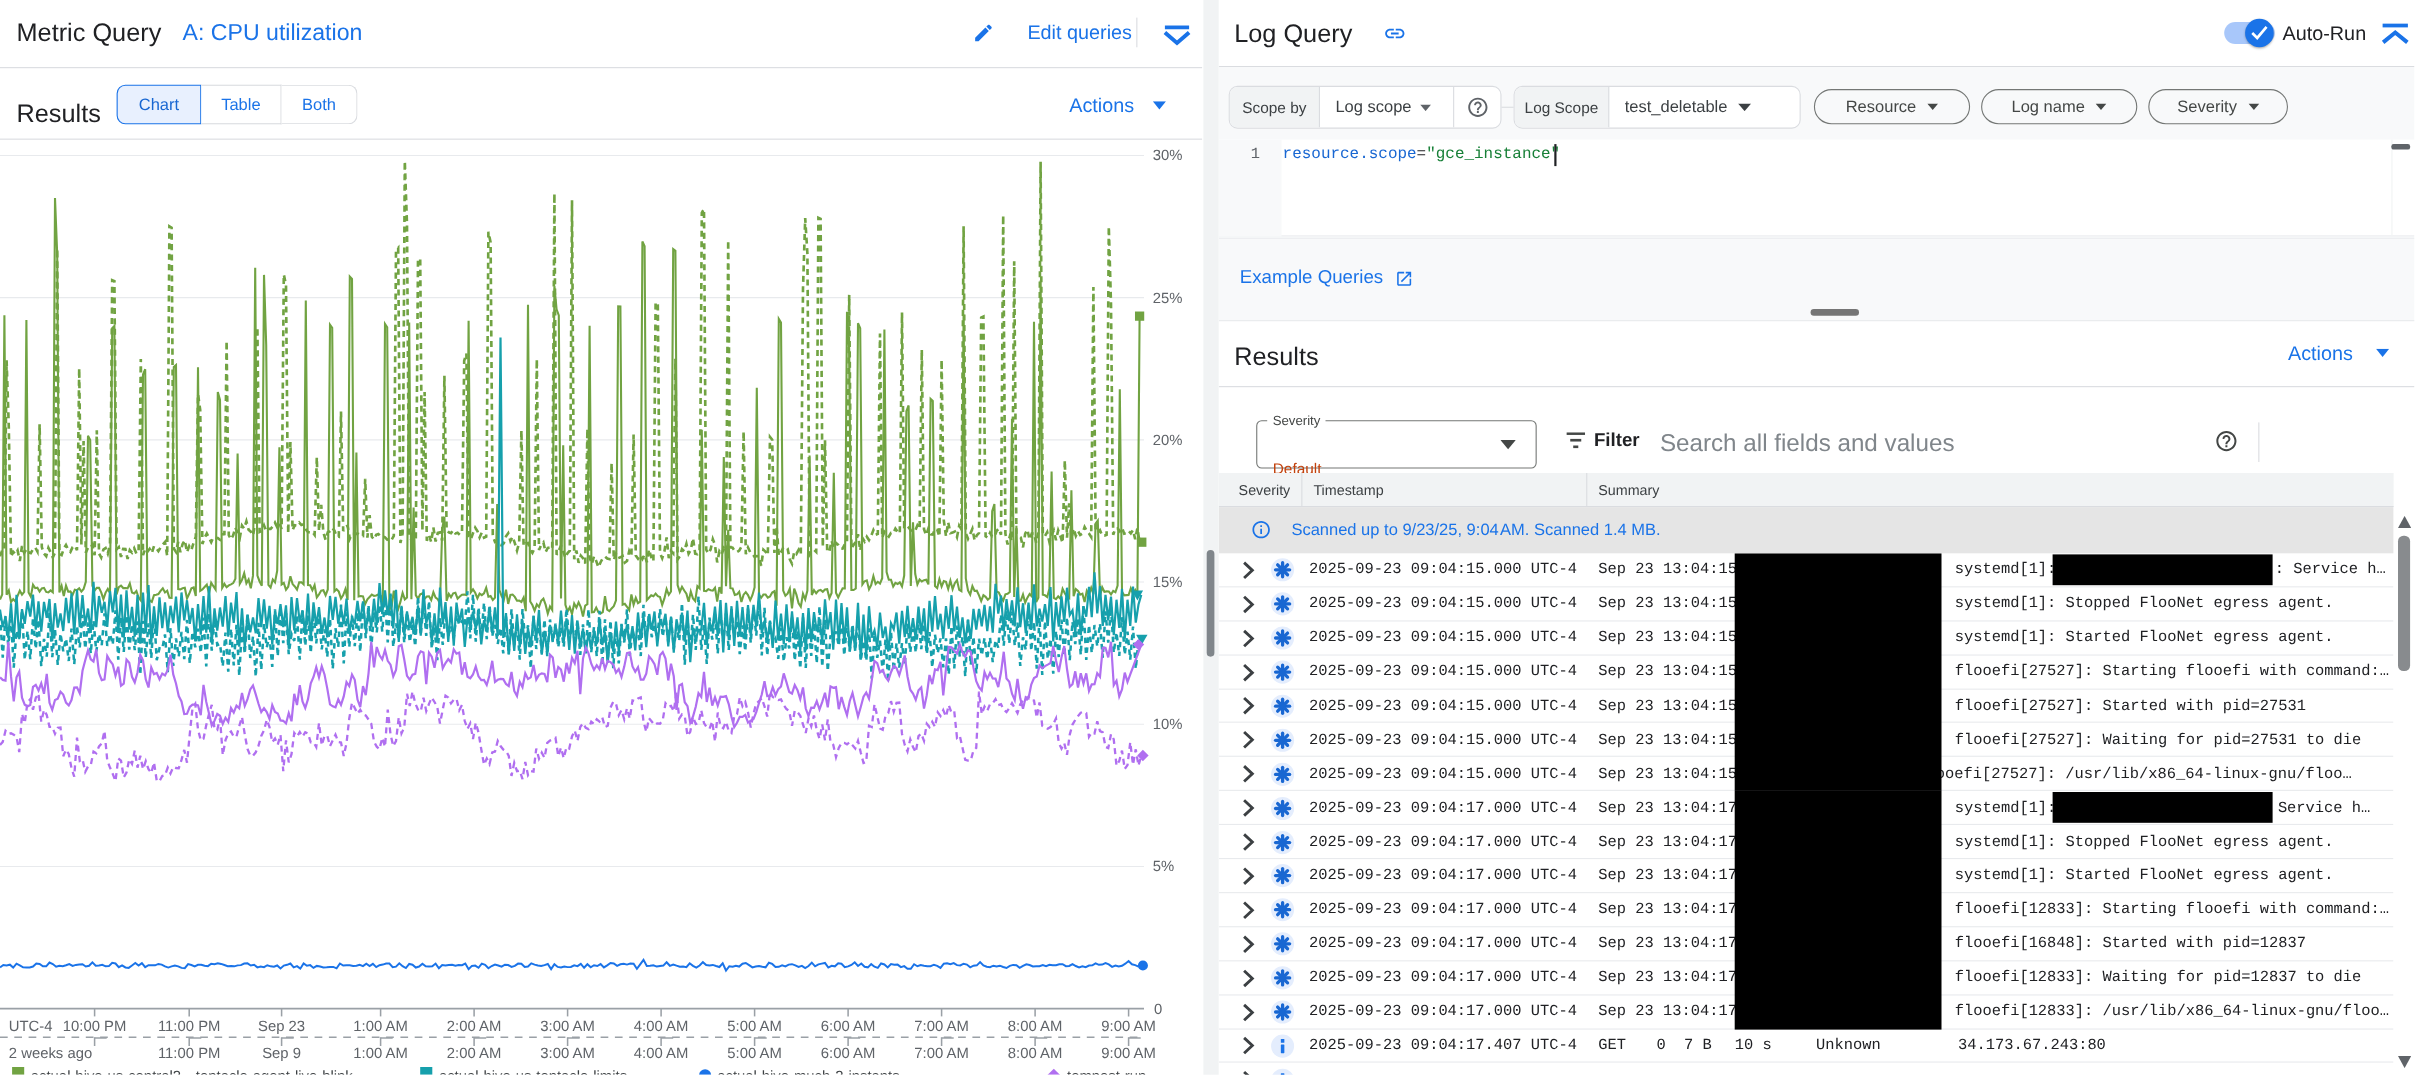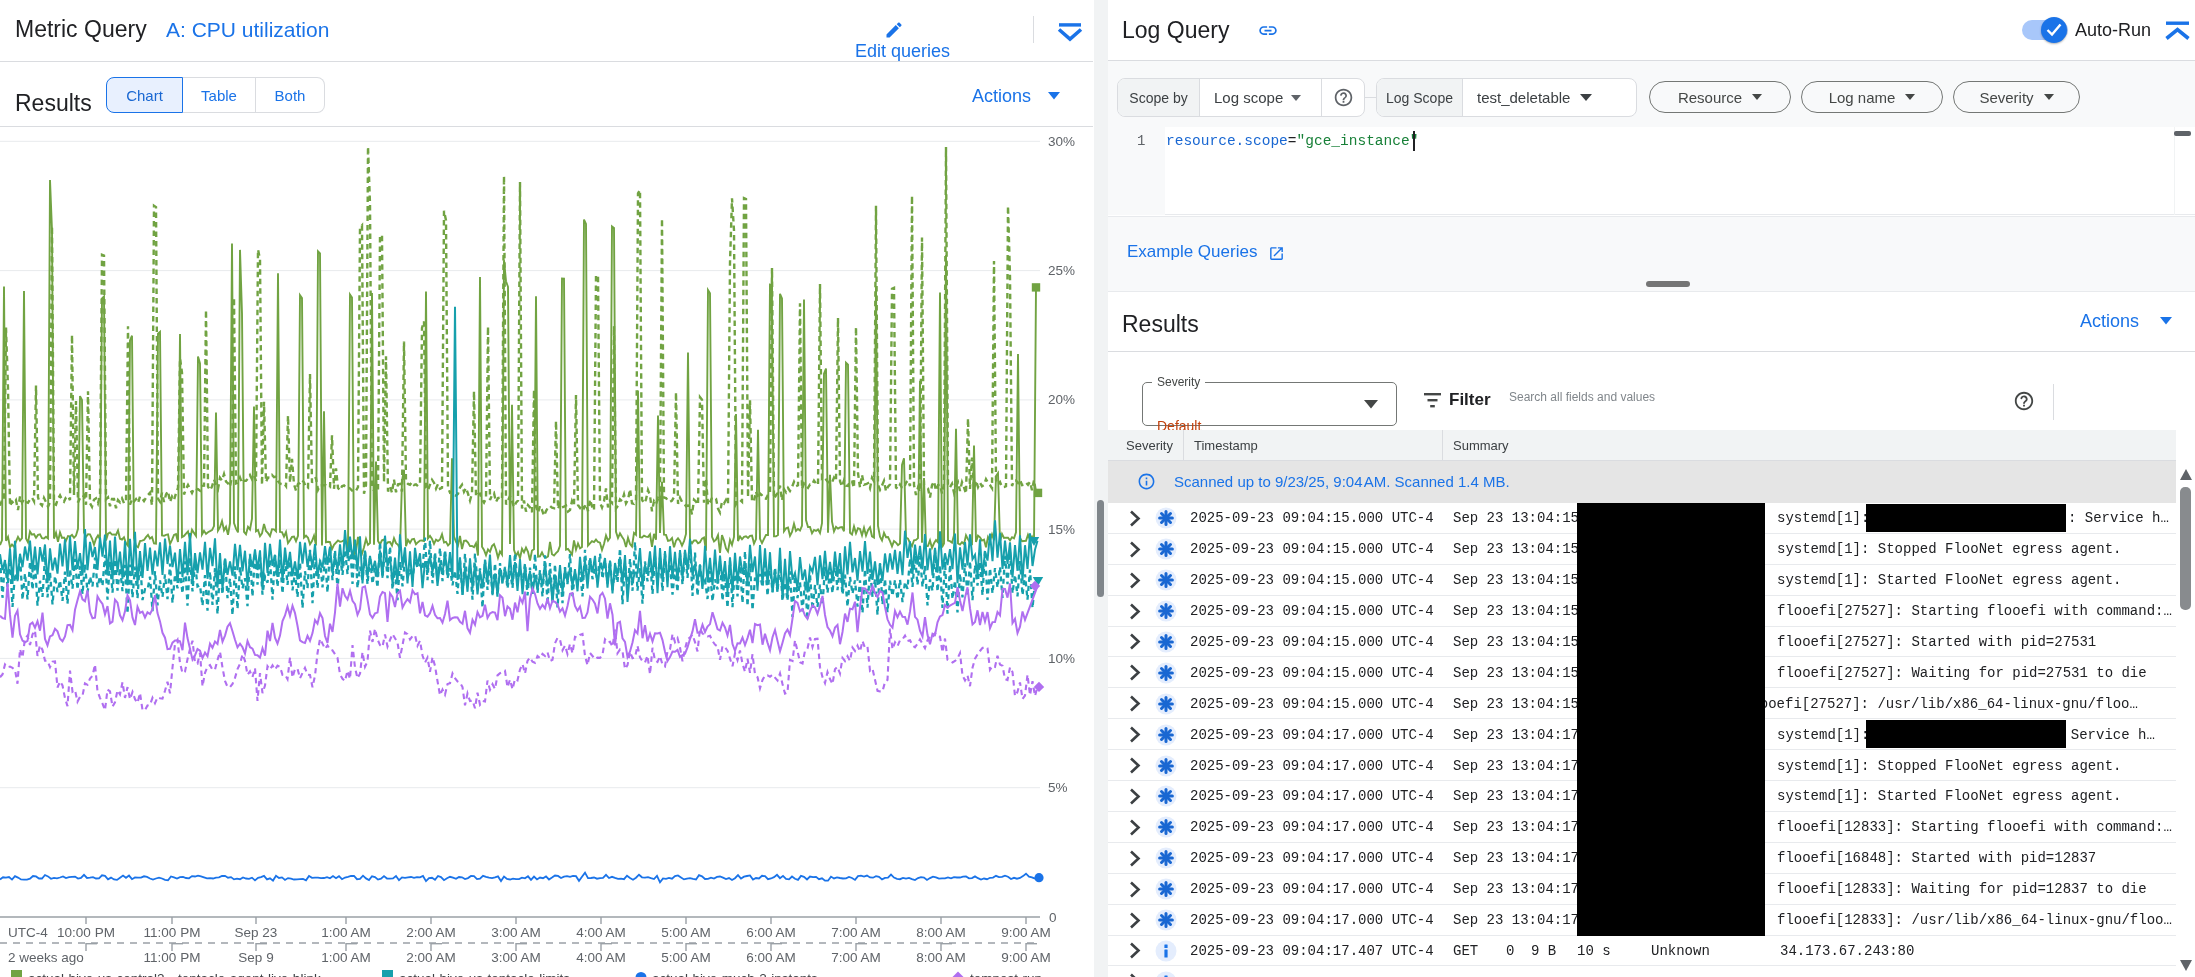--- a/index.html
+++ b/index.html
@@ -18,21 +18,21 @@
 </head>
 <body>
 
 <div id="left">
 
   <div class="abs hdr-title" style="left:15px; top:16px;">Metric Query</div>
   <div class="abs blue" style="left:166px; top:18px; font-size:21px;">A: CPU utilization</div>
   <svg class="abs" style="left:884px; top:20px;" width="20" height="20" viewBox="0 0 20 20">
     <path d="M2.5 14.4 V17.5 H5.6 L14.9 8.2 L11.8 5.1 Z M17.3 5.8 c0.4-0.4 0.4-1 0-1.4 L15.6 2.7 c-0.4-0.4-1-0.4-1.4 0 L12.7 4.2 l3.1 3.1 Z" fill="#1a73e8"></path>
   </svg>
-  <div class="abs blue" style="left:855px; top:19px; font-size:18px; font-weight:500;margin-top:22px;">Edit queries</div>
+  <div class="abs blue" style="left:934px; top:19px; font-size:18px; font-weight:500;">Edit queries</div>
   <div class="abs" style="left:1033px; top:16px; width:1px; height:27px; background:#dadce0;"></div>
   <svg class="abs" style="left:1057px; top:22px;" width="26" height="21" viewBox="0 0 26 21">
     <rect x="2" y="1.2" width="22" height="3.4" fill="#1a73e8"></rect>
     <path d="M2 7.5 L13 17 L24 7.5" fill="none" stroke="#1a73e8" stroke-width="3.6"></path>
   </svg>
 
   <div class="abs" style="left:0; top:61px; width:1093px; height:1px; background:#dadce0;"></div>
 
   <div class="abs hdr-title" style="left:15px; top:90px;">Results</div>
   <div class="abs" style="left:106px; top:77px; height:36px; display:flex; font-size:15px; font-weight:500;">
@@ -246,21 +246,21 @@
   <svg class="abs" style="left:256px; top:400px;" width="14" height="9" viewBox="0 0 14 9">
       <path d="M0 0 H14 L7 8.5 Z" fill="#444746"></path>
     </svg>
 
   <svg class="abs" style="left:316px; top:393px;" width="17" height="15" viewBox="0 0 17 15">
     <rect x="0" y="0" width="17" height="2.4" fill="#444746"></rect>
       <rect x="3.5" y="6" width="10" height="2.4" fill="#444746"></rect>
       <rect x="6.2" y="12" width="4.6" height="2.4" fill="#444746"></rect>
   </svg>
   <div class="abs" style="left:341px; top:390px; font-size:17px; font-weight:600; color:#202124;">Filter</div>
-  <div class="abs" style="left:401px; top:390px; font-size:12px; color:#80868b;">Search all fields and values</div>
+  <div class="abs" style="left:401px; top:390px; font-size:22px; color:#80868b;">Search all fields and values</div>
   <svg class="abs" style="left:905px; top:390px;" width="22" height="22" viewBox="0 0 24 24">
       <path d="M12 2C6.48 2 2 6.48 2 12s4.48 10 10 10 10-4.48 10-10S17.52 2 12 2zm0 18c-4.41 0-8-3.59-8-8s3.59-8 8-8 8 3.59 8 8-3.59 8-8 8zm-1-4h2v2h-2zm1.61-9.96c-2.06-.3-3.88.97-4.43 2.79-.18.58.26 1.17.87 1.17h.2c.41 0 .74-.29.88-.67.32-.89 1.27-1.5 2.3-1.28.95.2 1.65 1.13 1.57 2.1-.1 1.34-1.62 1.63-2.45 2.88 0 .01-.01.01-.01.02-.01.02-.02.03-.03.05-.09.15-.18.32-.25.5-.01.03-.03.05-.04.08-.01.02-.01.04-.02.07-.12.34-.2.75-.2 1.25h2c0-.42.11-.77.28-1.07.02-.03.03-.06.05-.09.08-.14.18-.27.28-.39.01-.01.02-.03.03-.04.1-.12.21-.23.33-.34.96-.91 2.26-1.65 1.99-3.56-.24-1.74-1.61-3.21-3.35-3.47z" fill="#444746"></path>
     </svg>
   <div class="abs" style="left:945px; top:384px; width:1px; height:36px; background:#dadce0;"></div>
 
   <div class="abs" style="left:0; top:430px; width:1068px; height:31px; background:#f1f3f4; border-bottom:1px solid #dadce0; font-size:13px; color:#3c4043;">
     <span class="abs" style="left:18px; top:8px;">Severity</span>
     <span class="abs" style="left:75px; top:0; width:1px; height:31px; background:#dadce0;"></span>
     <span class="abs" style="left:86px; top:8px;">Timestamp</span>
     <span class="abs" style="left:334px; top:0; width:1px; height:31px; background:#dadce0;"></span>
@@ -522,21 +522,21 @@
           <path d="M2 1.5 L9.5 8.5 L2 15.5" fill="none" stroke="#3c4043" stroke-width="2.6"></path>
         </svg>
         <svg class="abs" style="left:47px; top:4.4px;" width="22" height="22" viewBox="0 0 22 22">
           <circle cx="11" cy="11" r="10.5" fill="#e4edfd"></circle>
           <rect x="9.4" y="4.6" width="3.2" height="3.4" rx="0.5" fill="#1a73e8"></rect>
           <rect x="9.4" y="9.6" width="3.2" height="7.8" rx="0.5" fill="#1a73e8"></rect>
         </svg>
         <span class="abs" style="left:82px; top:7.4px;">2025-09-23 09:04:17.407 UTC-4</span>
         <span class="abs" style="left:345px; top:7.4px;">GET</span>
         <span class="abs" style="left:398px; top:7.4px;">0</span>
-        <span class="abs" style="left:423px; top:7.4px;">9 B</span>
+        <span class="abs" style="left:423px; top:7.4px;">7 B</span>
         <span class="abs" style="left:469px; top:7.4px;">10 s</span>
         <span class="abs" style="left:543px; top:7.4px;">Unknown</span>
         <span class="abs" style="left:672px; top:7.4px;">34.173.67.243:80</span>
       </div>
     <div class="abs" style="left:0; top:463.5px; width:1068px; height:30.9px; overflow:hidden;">
         <svg class="abs" style="left:21px; top:6.9px;" width="12" height="17" viewBox="0 0 12 17">
           <path d="M2 1.5 L9.5 8.5 L2 15.5" fill="none" stroke="#3c4043" stroke-width="2.6"></path>
         </svg>
         <svg class="abs" style="left:47px; top:4.4px;" width="22" height="22" viewBox="0 0 22 22">
           <circle cx="11" cy="11" r="10.5" fill="#e4edfd"></circle>

